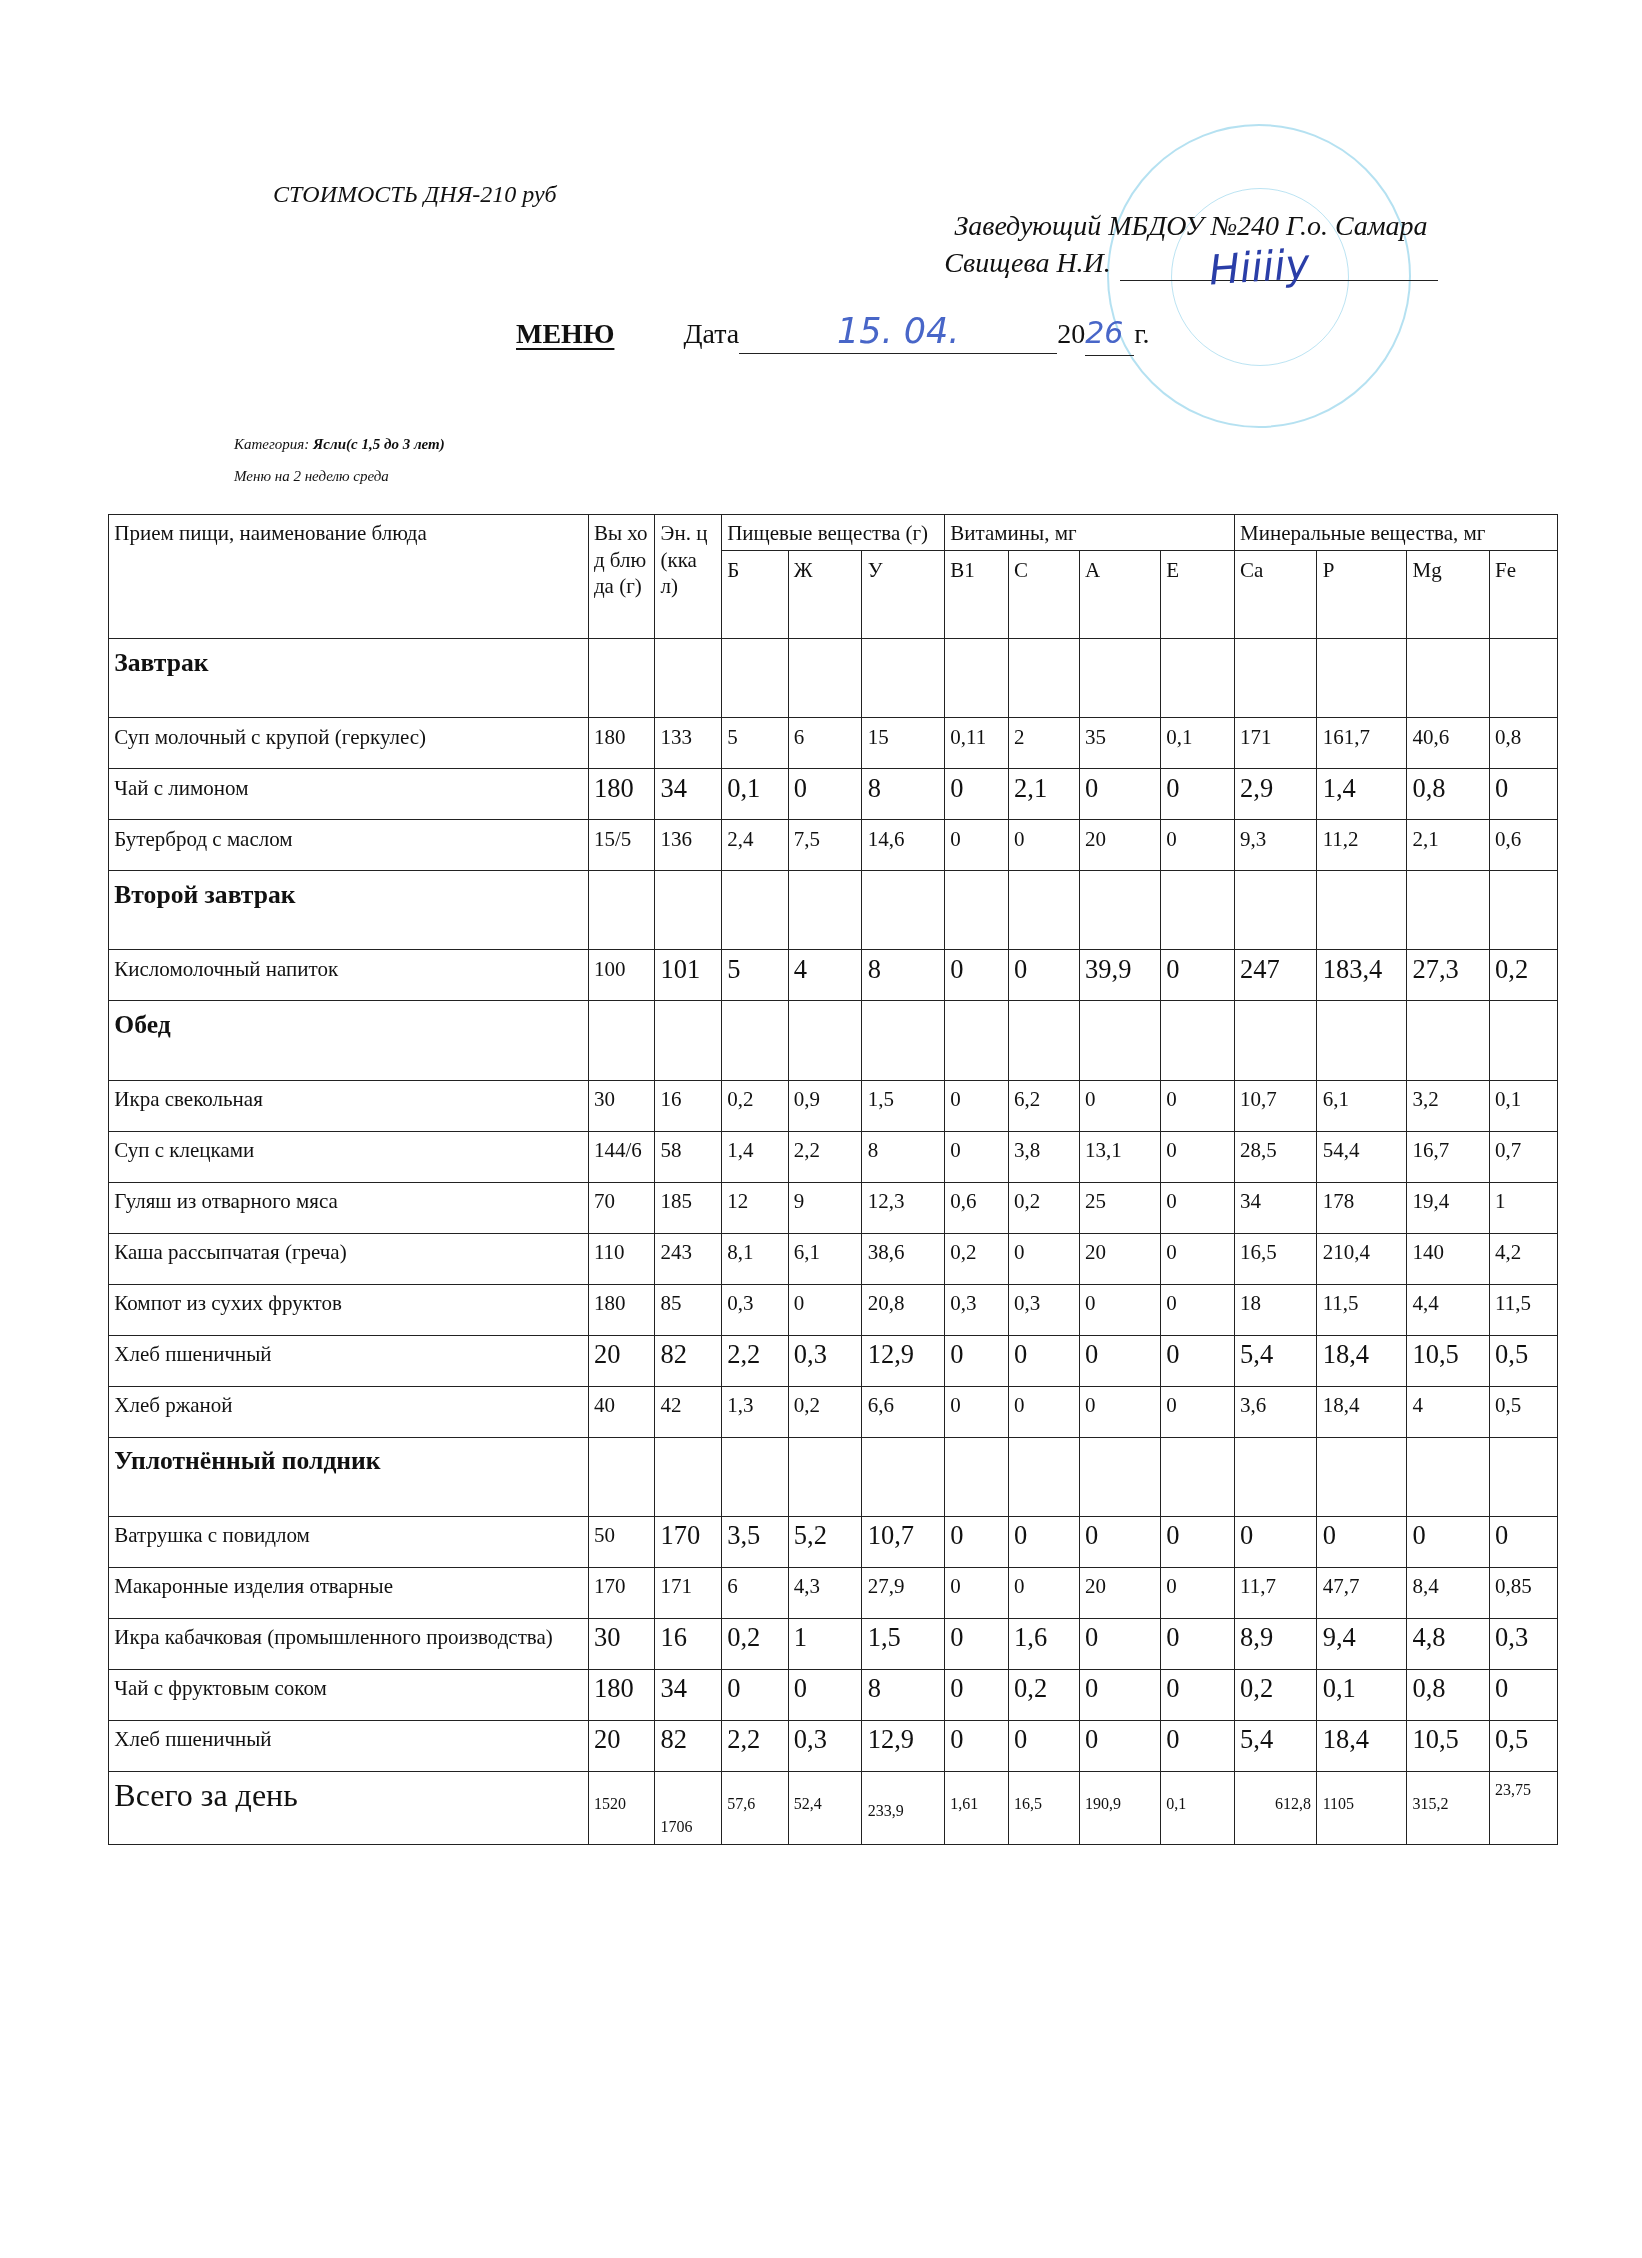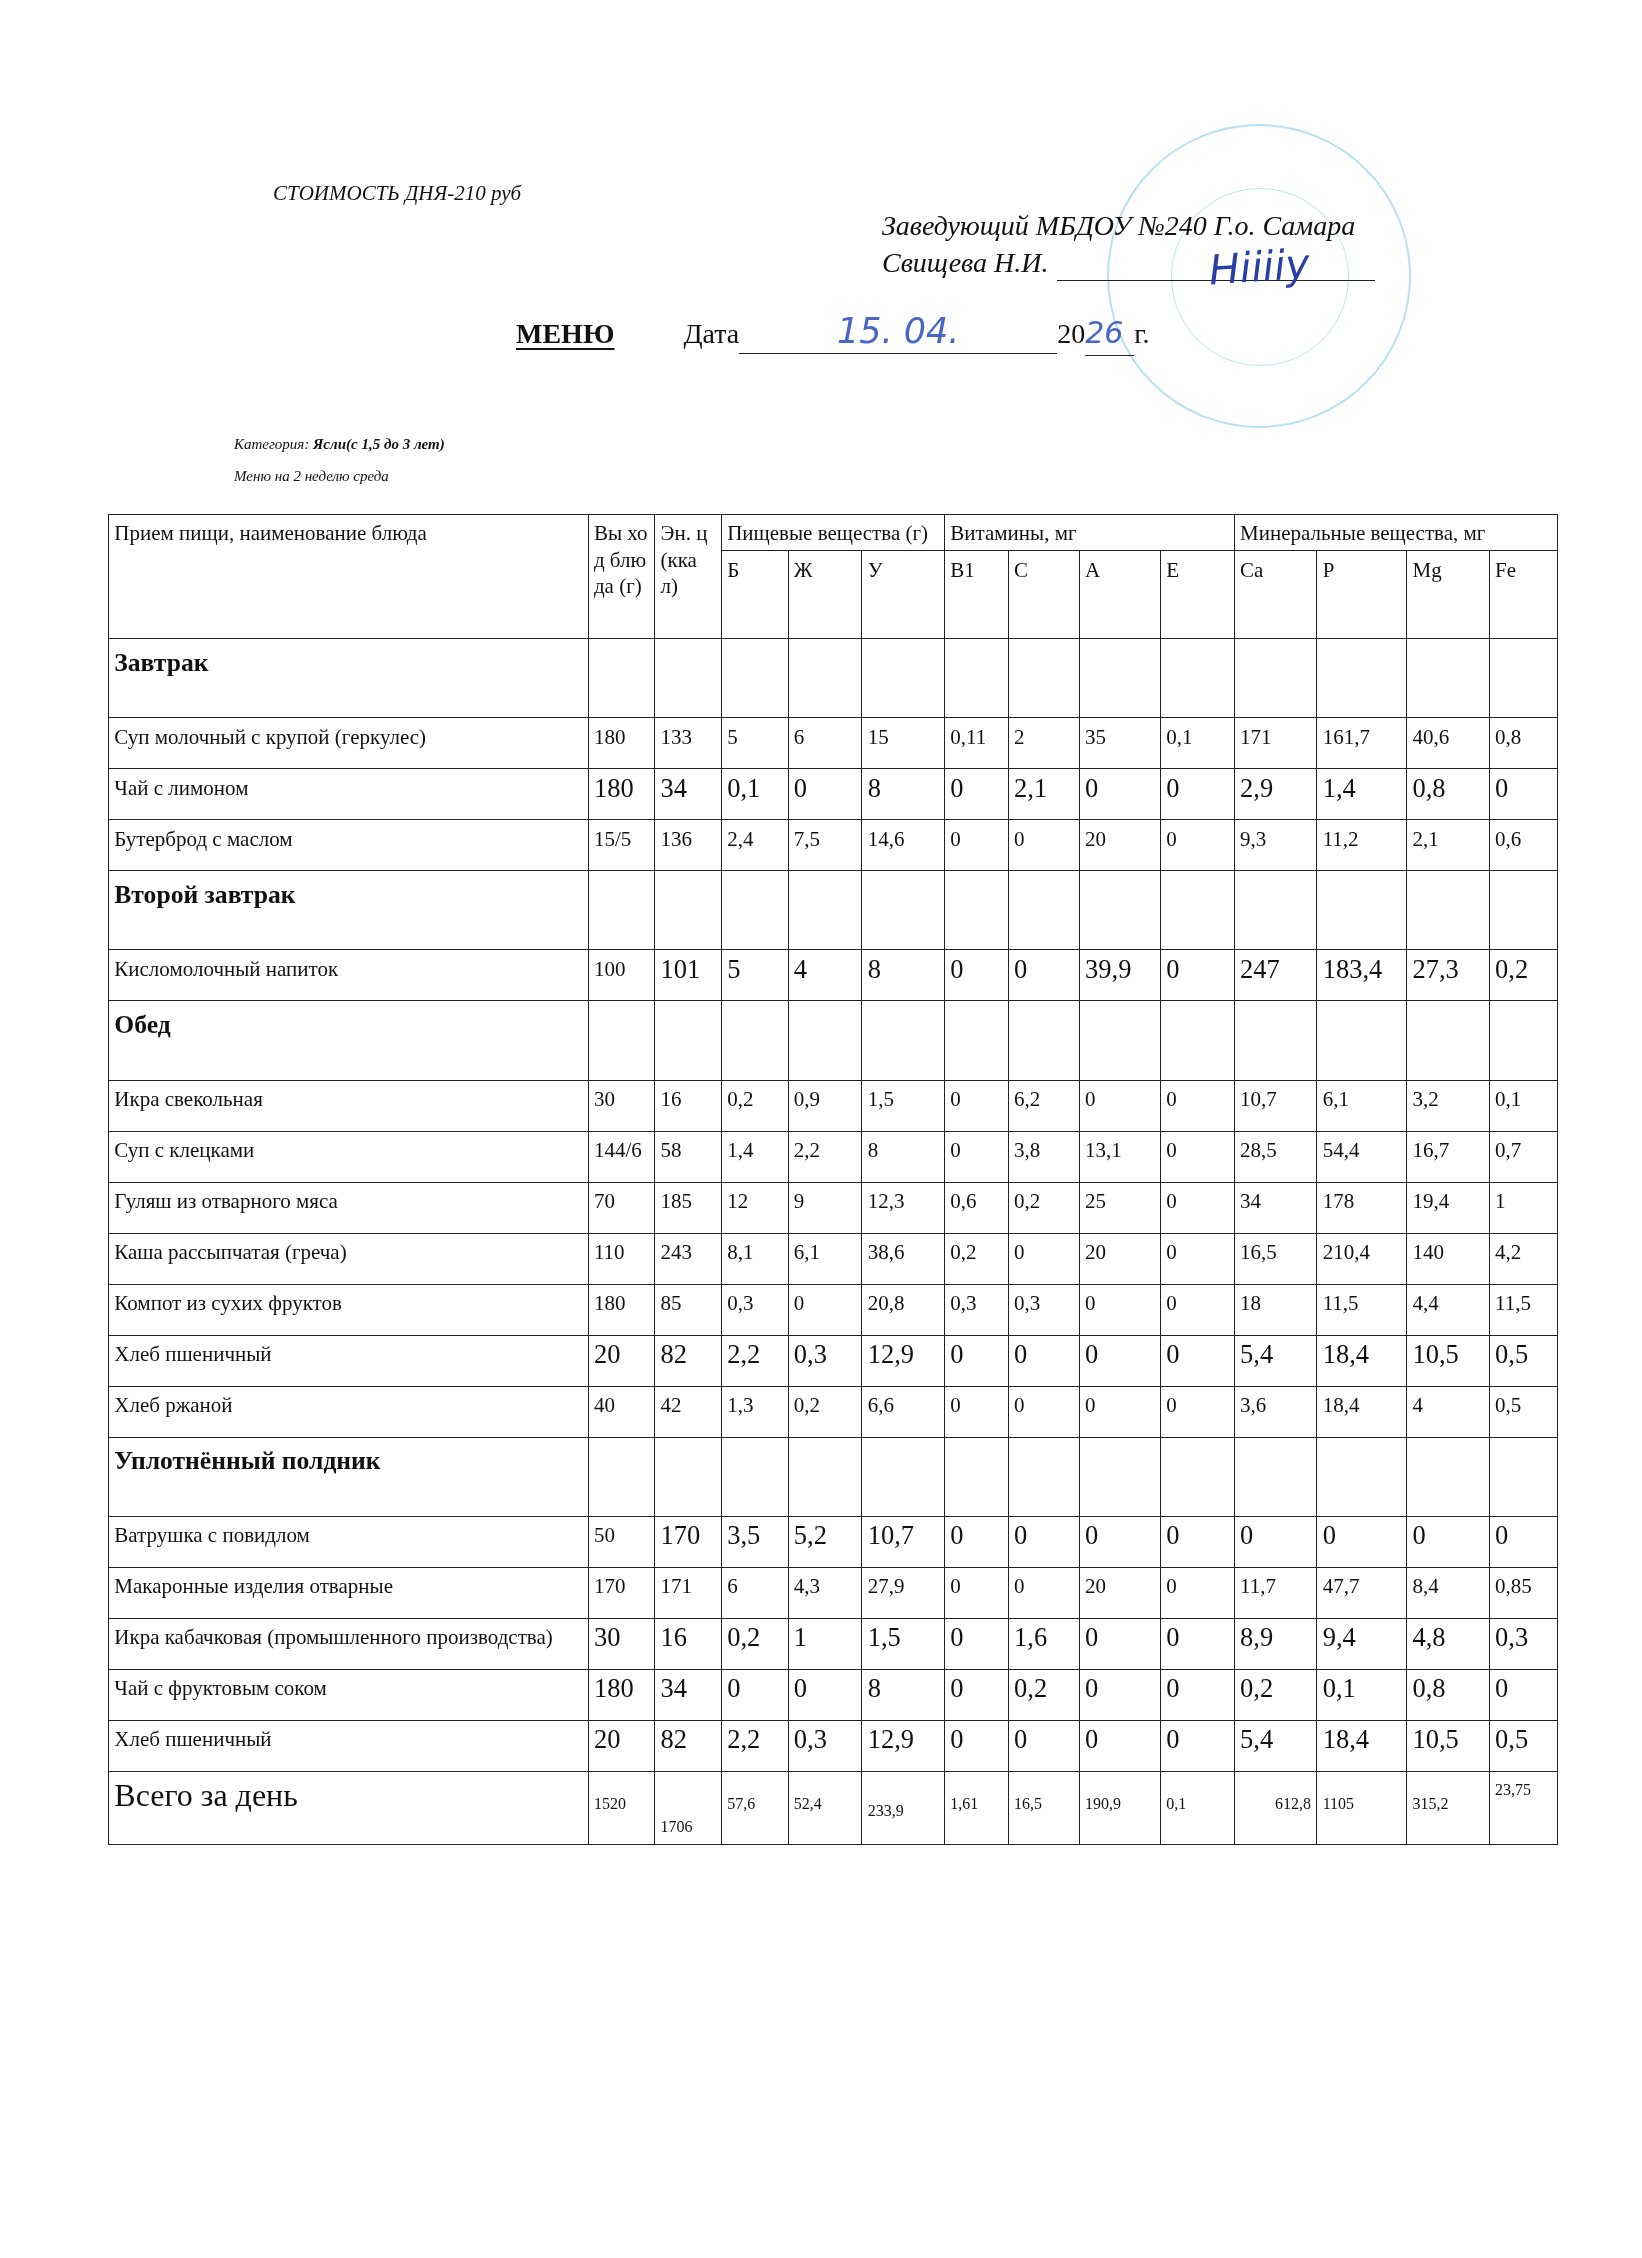--- a/index.html
+++ b/index.html
@@ -1,21 +1,21 @@
 <!DOCTYPE html>
 <html style="font-size:14px"><head>
 <meta charset="utf-8">
 <style>
   html, body { margin: 0; padding: 0; background: #ffffff; }
   body {
     width: 1643px; height: 2258px; position: relative; overflow: hidden;
     font-family: "Liberation Serif", "DejaVu Serif", serif; color: #111;
   }
-  .cost { position: absolute; left: 273px; top: 181px; font-style: italic; font-size: 21px; }
-  .head-right { position: absolute; left: 882px; top: 207px; width: 618px; text-align: left; font-style: italic; font-size: 28px; line-height: 37px; }
+  .cost { position: absolute; left: 273px; top: 181px; font-style: italic; font-size: 24px; }
+  .head-right { position: absolute; left: 882px; top: 207px; width: 618px; text-align: center; font-style: italic; font-size: 28px; line-height: 37px; }
   .sign-line { display: inline-block; width: 318px; border-bottom: 1.8px solid #222; height: 26.5px; vertical-align: bottom; margin-left: 8.8px; }
   .menu-line { position: absolute; left: 516px; top: 318px; font-size: 28px; }
   .menu-line .menu-word { font-weight: bold; text-decoration: underline; text-underline-offset: 5.3px; margin-right: 62px; }
   .date-hand { display: inline-block; width: 318px; border-bottom: 1.8px solid #222; font-family: "DejaVu Sans", sans-serif; font-style: italic; color: #4866c8; font-size: 35px; text-align: center; height: 35px; line-height: 26.5px; }
   .year-hand { display: inline-block; width: 49px; border-bottom: 1.8px solid #222; font-family: "DejaVu Sans", sans-serif; font-style: italic; color: #4866c8; font-size: 30px; text-align: left; height: 35px; line-height: 26.5px; }
   .stamp { position: absolute; left: 1107px; top: 124px; width: 300px; height: 300px; border-radius: 50%; border: 2.6px solid rgba(120,200,230,0.55); }
   .stamp::after { content: ""; position: absolute; left: 62px; top: 62px; width: 176px; height: 176px; border-radius: 50%; border: 1.8px solid rgba(120,200,230,0.5); }
   .signature { position: absolute; left: 1209px; top: 243px; font-family: "DejaVu Sans", sans-serif; font-style: italic; color: #2a3ea8; font-size: 41px; transform: rotate(-4deg); }
   .cat { position: absolute; left: 234px; top: 428px; font-size: 15px; line-height: 32px; font-style: italic; }
   .cat b { font-weight: bold; }

